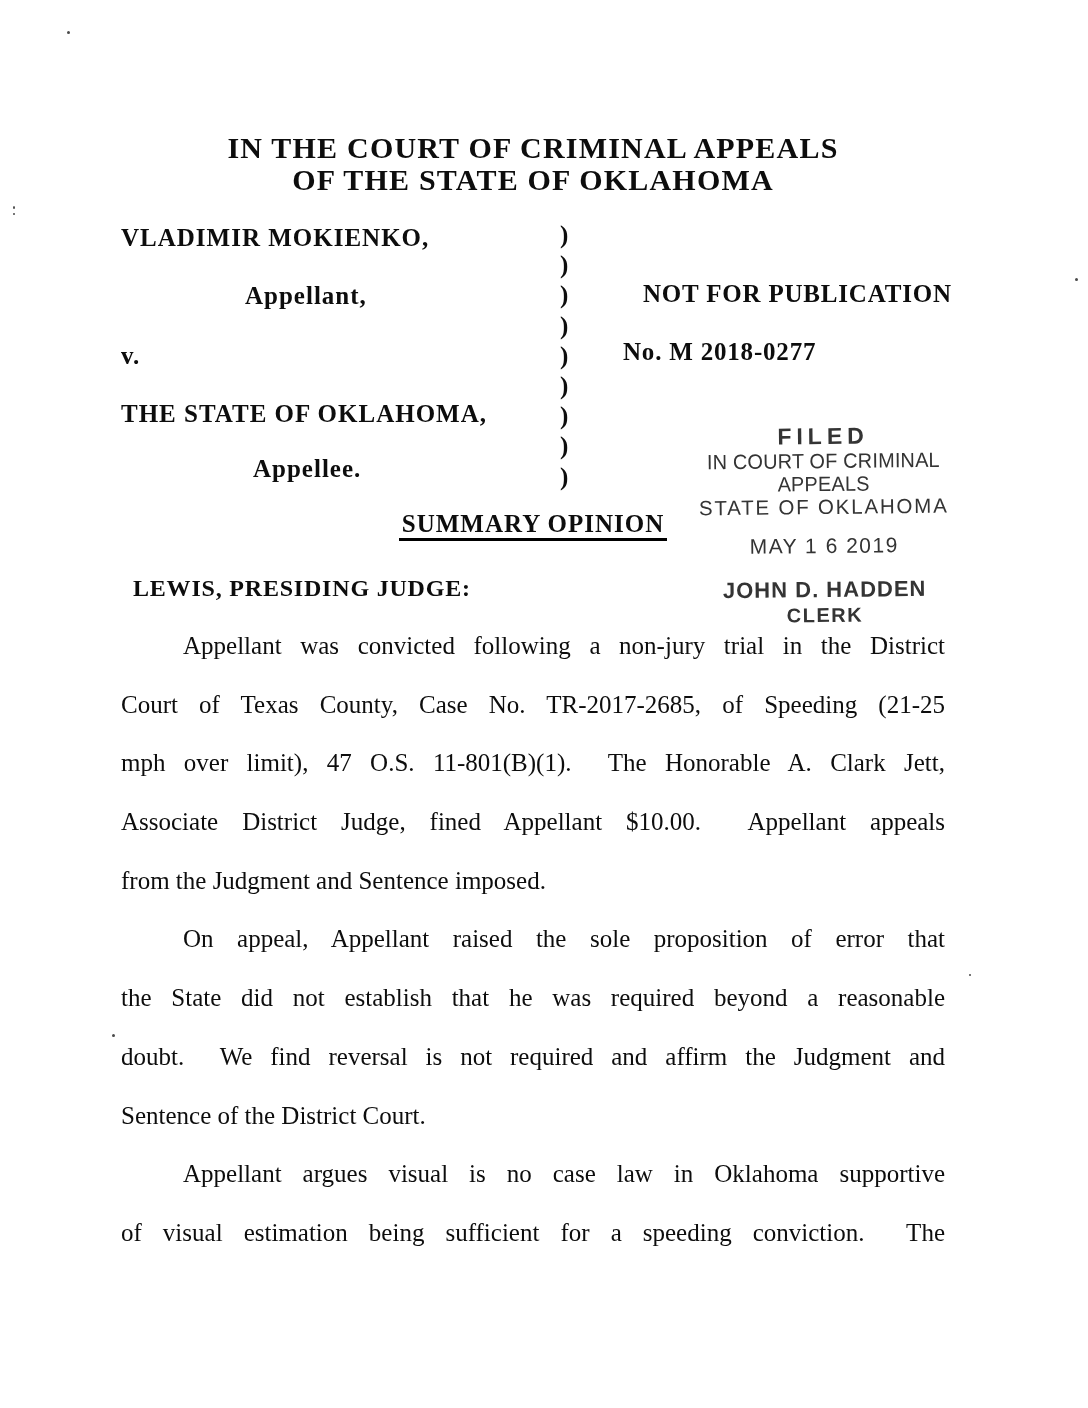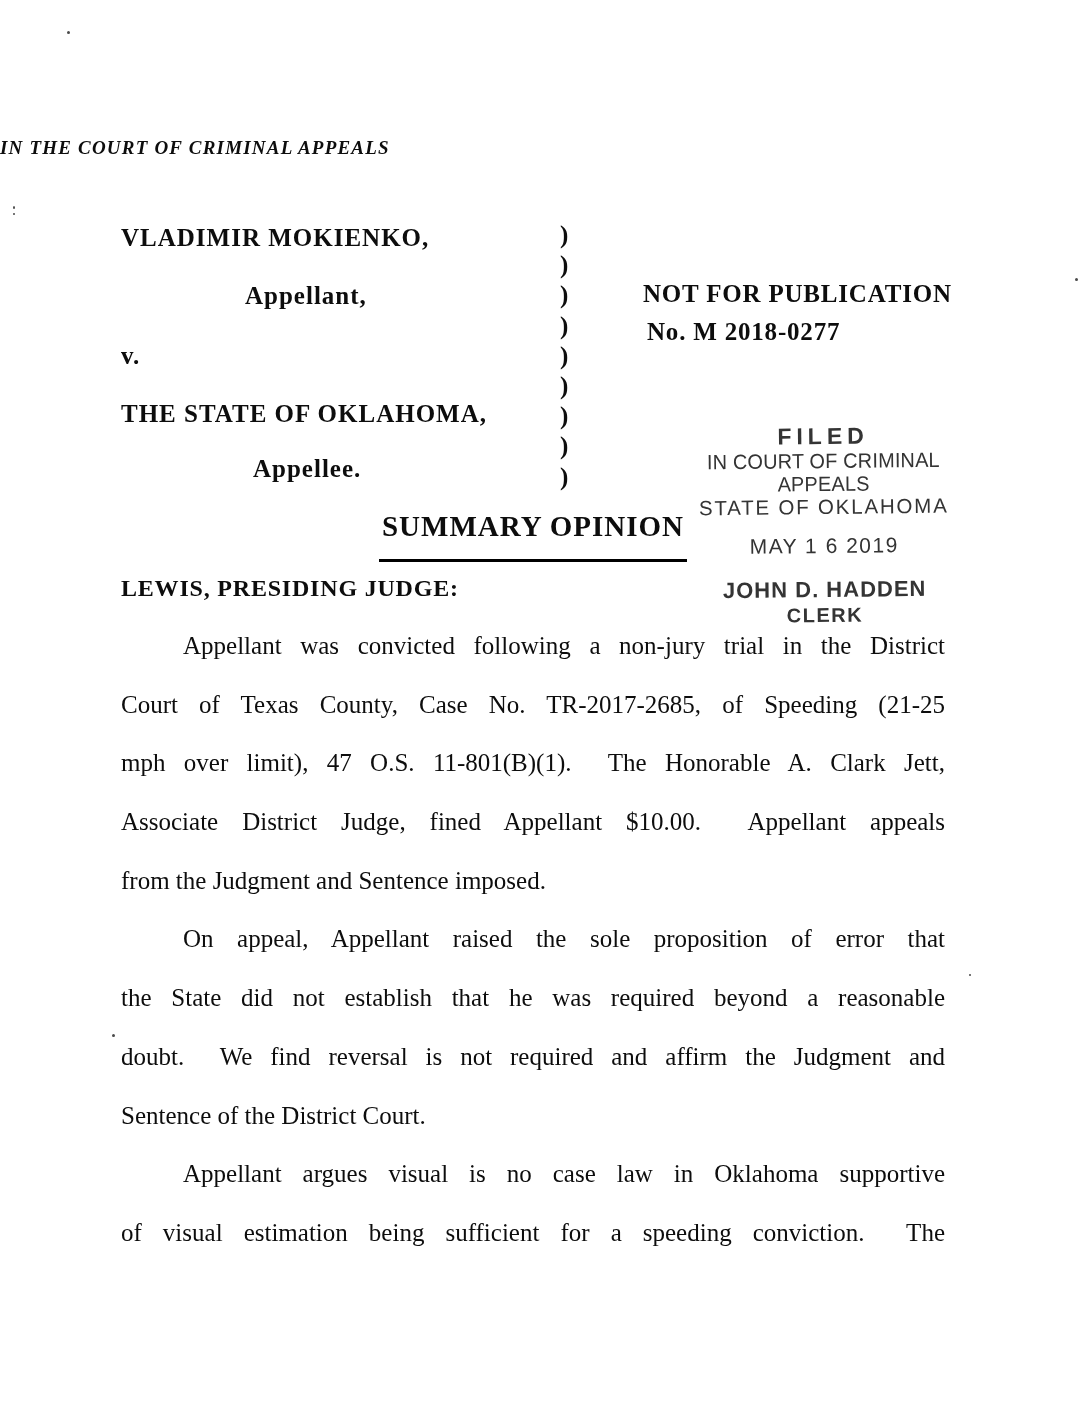--- a/index.html
+++ b/index.html
@@ -10,25 +10,25 @@
     background: #ffffff;
     font-family: "Liberation Serif", serif;
     color: #0d0d0d;
     overflow: hidden;
   }
   .abs { position: absolute; }
 
   
   .court-header {
     left: 0; top: 132px; width: 1066px;
+    text-align: center;
     font-weight: bold;
-    font-size: 19px;
+    font-size: 30px;
     letter-spacing: 1.2px;
     line-height: 32px;
-    font-style: italic;
   }
 
   
   .party-name {
     font-weight: bold;
     font-size: 25px;
     letter-spacing: 1px;
     white-space: nowrap;
   }
   .paren-col {
@@ -61,27 +61,27 @@
   .stamp .s-name   { font-size: 22px; font-weight: bold; letter-spacing: 1px; line-height: 23px; margin-top: 21px; }
   .stamp .s-title  { font-size: 20px; font-weight: bold; letter-spacing: 1.5px; line-height: 22px; margin-top: 3px; }
 
   
   .opinion-title {
     left: 0; top: 510px; width: 1066px;
     text-align: center;
   }
   .opinion-title span {
     font-weight: bold;
-    font-size: 29px;
+    font-size: 25px;
     letter-spacing: 1px;
     border-bottom: 3px solid #000;
-    padding: 0 3px 17px 3px;
+    padding: 0 3px 1px 3px;
   }
   .judge-line {
-    left: 121px; top: 575px;
+    left: 133px; top: 575px;
     font-weight: bold;
     font-size: 24px;
     letter-spacing: 0.8px;
   }
 
   
   .body-text {
     left: 121px; top: 617px; width: 824px;
     font-size: 25px;
     line-height: 58.7px;
@@ -106,20 +106,21 @@
     border-radius: 50%;
   }
 </style>
 </head>
 <body>
 
 <div class="page">
 
   <div class="abs court-header">
     <div>IN THE COURT OF CRIMINAL APPEALS</div>
+    <div>OF THE STATE OF OKLAHOMA</div>
   </div>
 
   <div class="abs party-name" style="left:121px; top:224px;text-align:right;">VLADIMIR MOKIENKO,</div>
   <div class="abs party-name" style="left:245px; top:282px;">Appellant,</div>
   <div class="abs party-name" style="left:121px; top:342px;">v.</div>
   <div class="abs party-name" style="left:121px; top:400px;">THE STATE OF OKLAHOMA,</div>
   <div class="abs party-name" style="left:253px; top:455px;">Appellee.</div>
 
   <div class="abs paren-col">
     <div>)</div>
@@ -127,21 +128,21 @@
     <div>)</div>
     <div>)</div>
     <div>)</div>
     <div>)</div>
     <div>)</div>
     <div>)</div>
     <div>)</div>
   </div>
 
   <div class="abs right-cap" style="left:623px; top:280px;margin-left:20px;">NOT FOR PUBLICATION</div>
-  <div class="abs right-cap" style="left:623px; top:318px;margin-left:24px;">No. M 2018-0277</div>
+  <div class="abs right-cap" style="left:623px; top:338px;">No. M 2018-0277</div>
 
   <div class="abs stamp">
     <div class="filed">FILED</div>
     <div class="s-line2">IN COURT OF CRIMINAL APPEALS</div>
     <div class="s-line3">STATE OF OKLAHOMA</div>
     <div class="s-date">MAY 1 6 2019</div>
     <div class="s-name">JOHN D. HADDEN</div>
     <div class="s-title">CLERK</div>
   </div>
 

